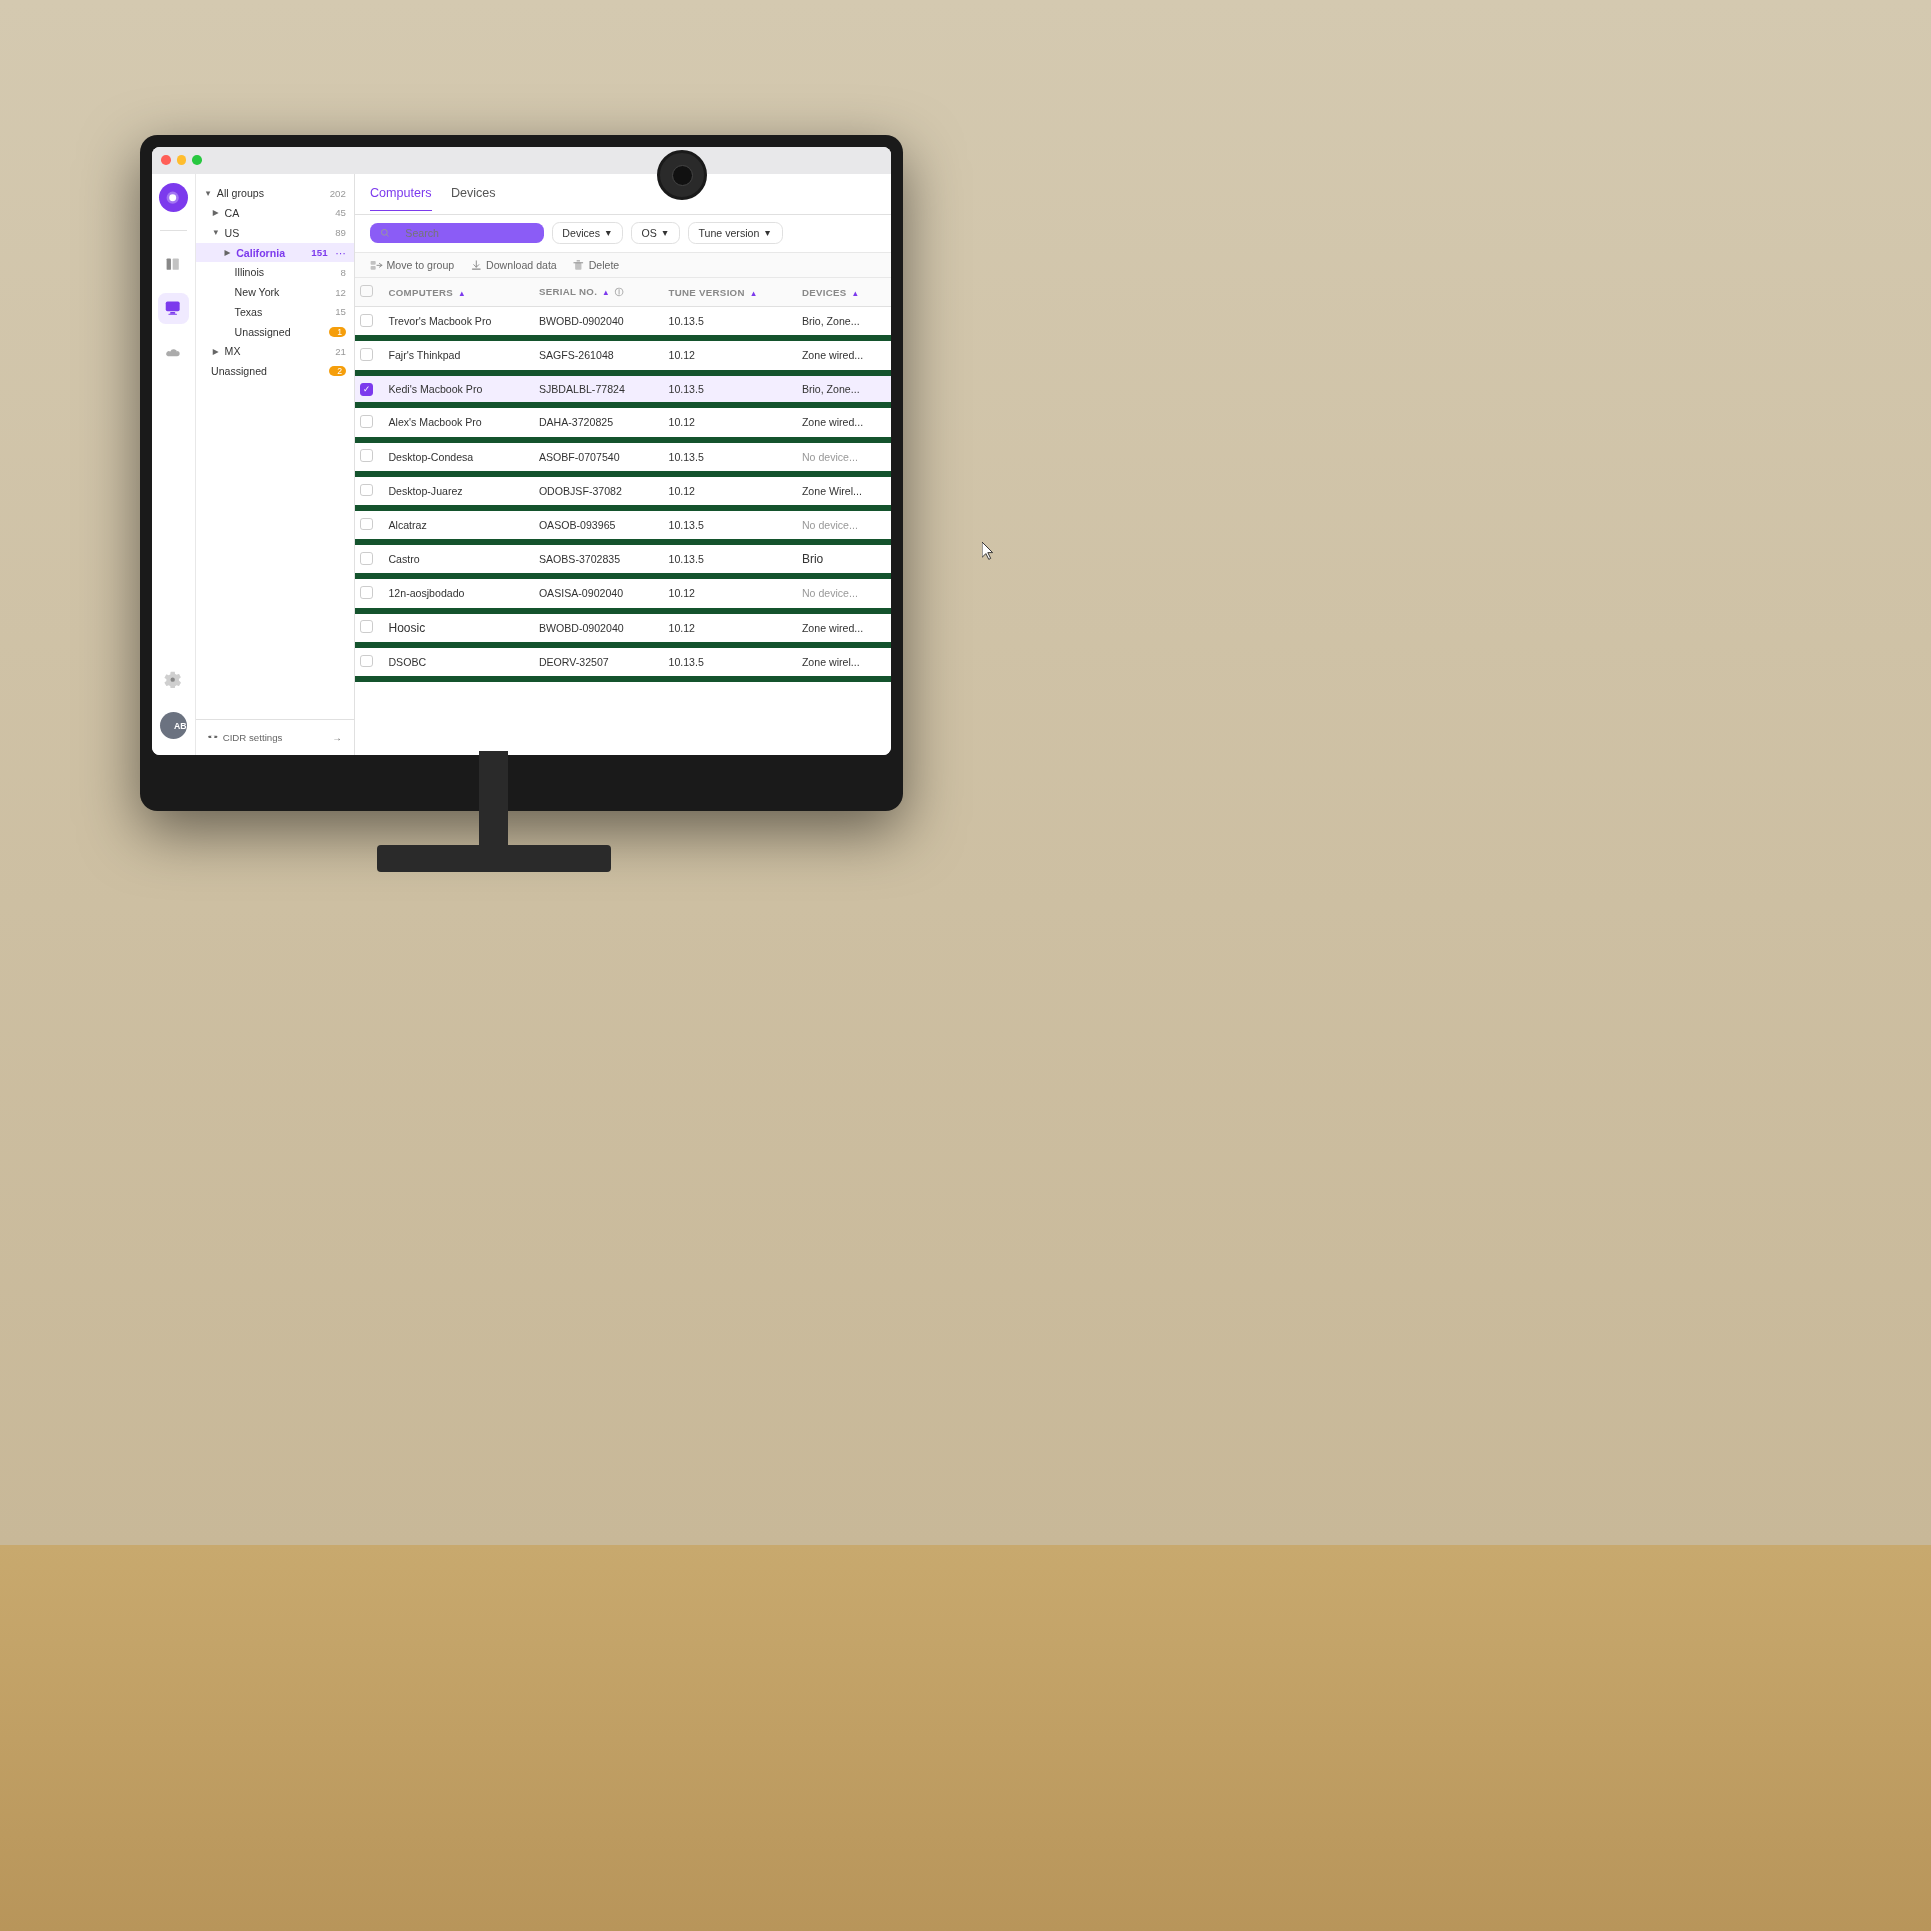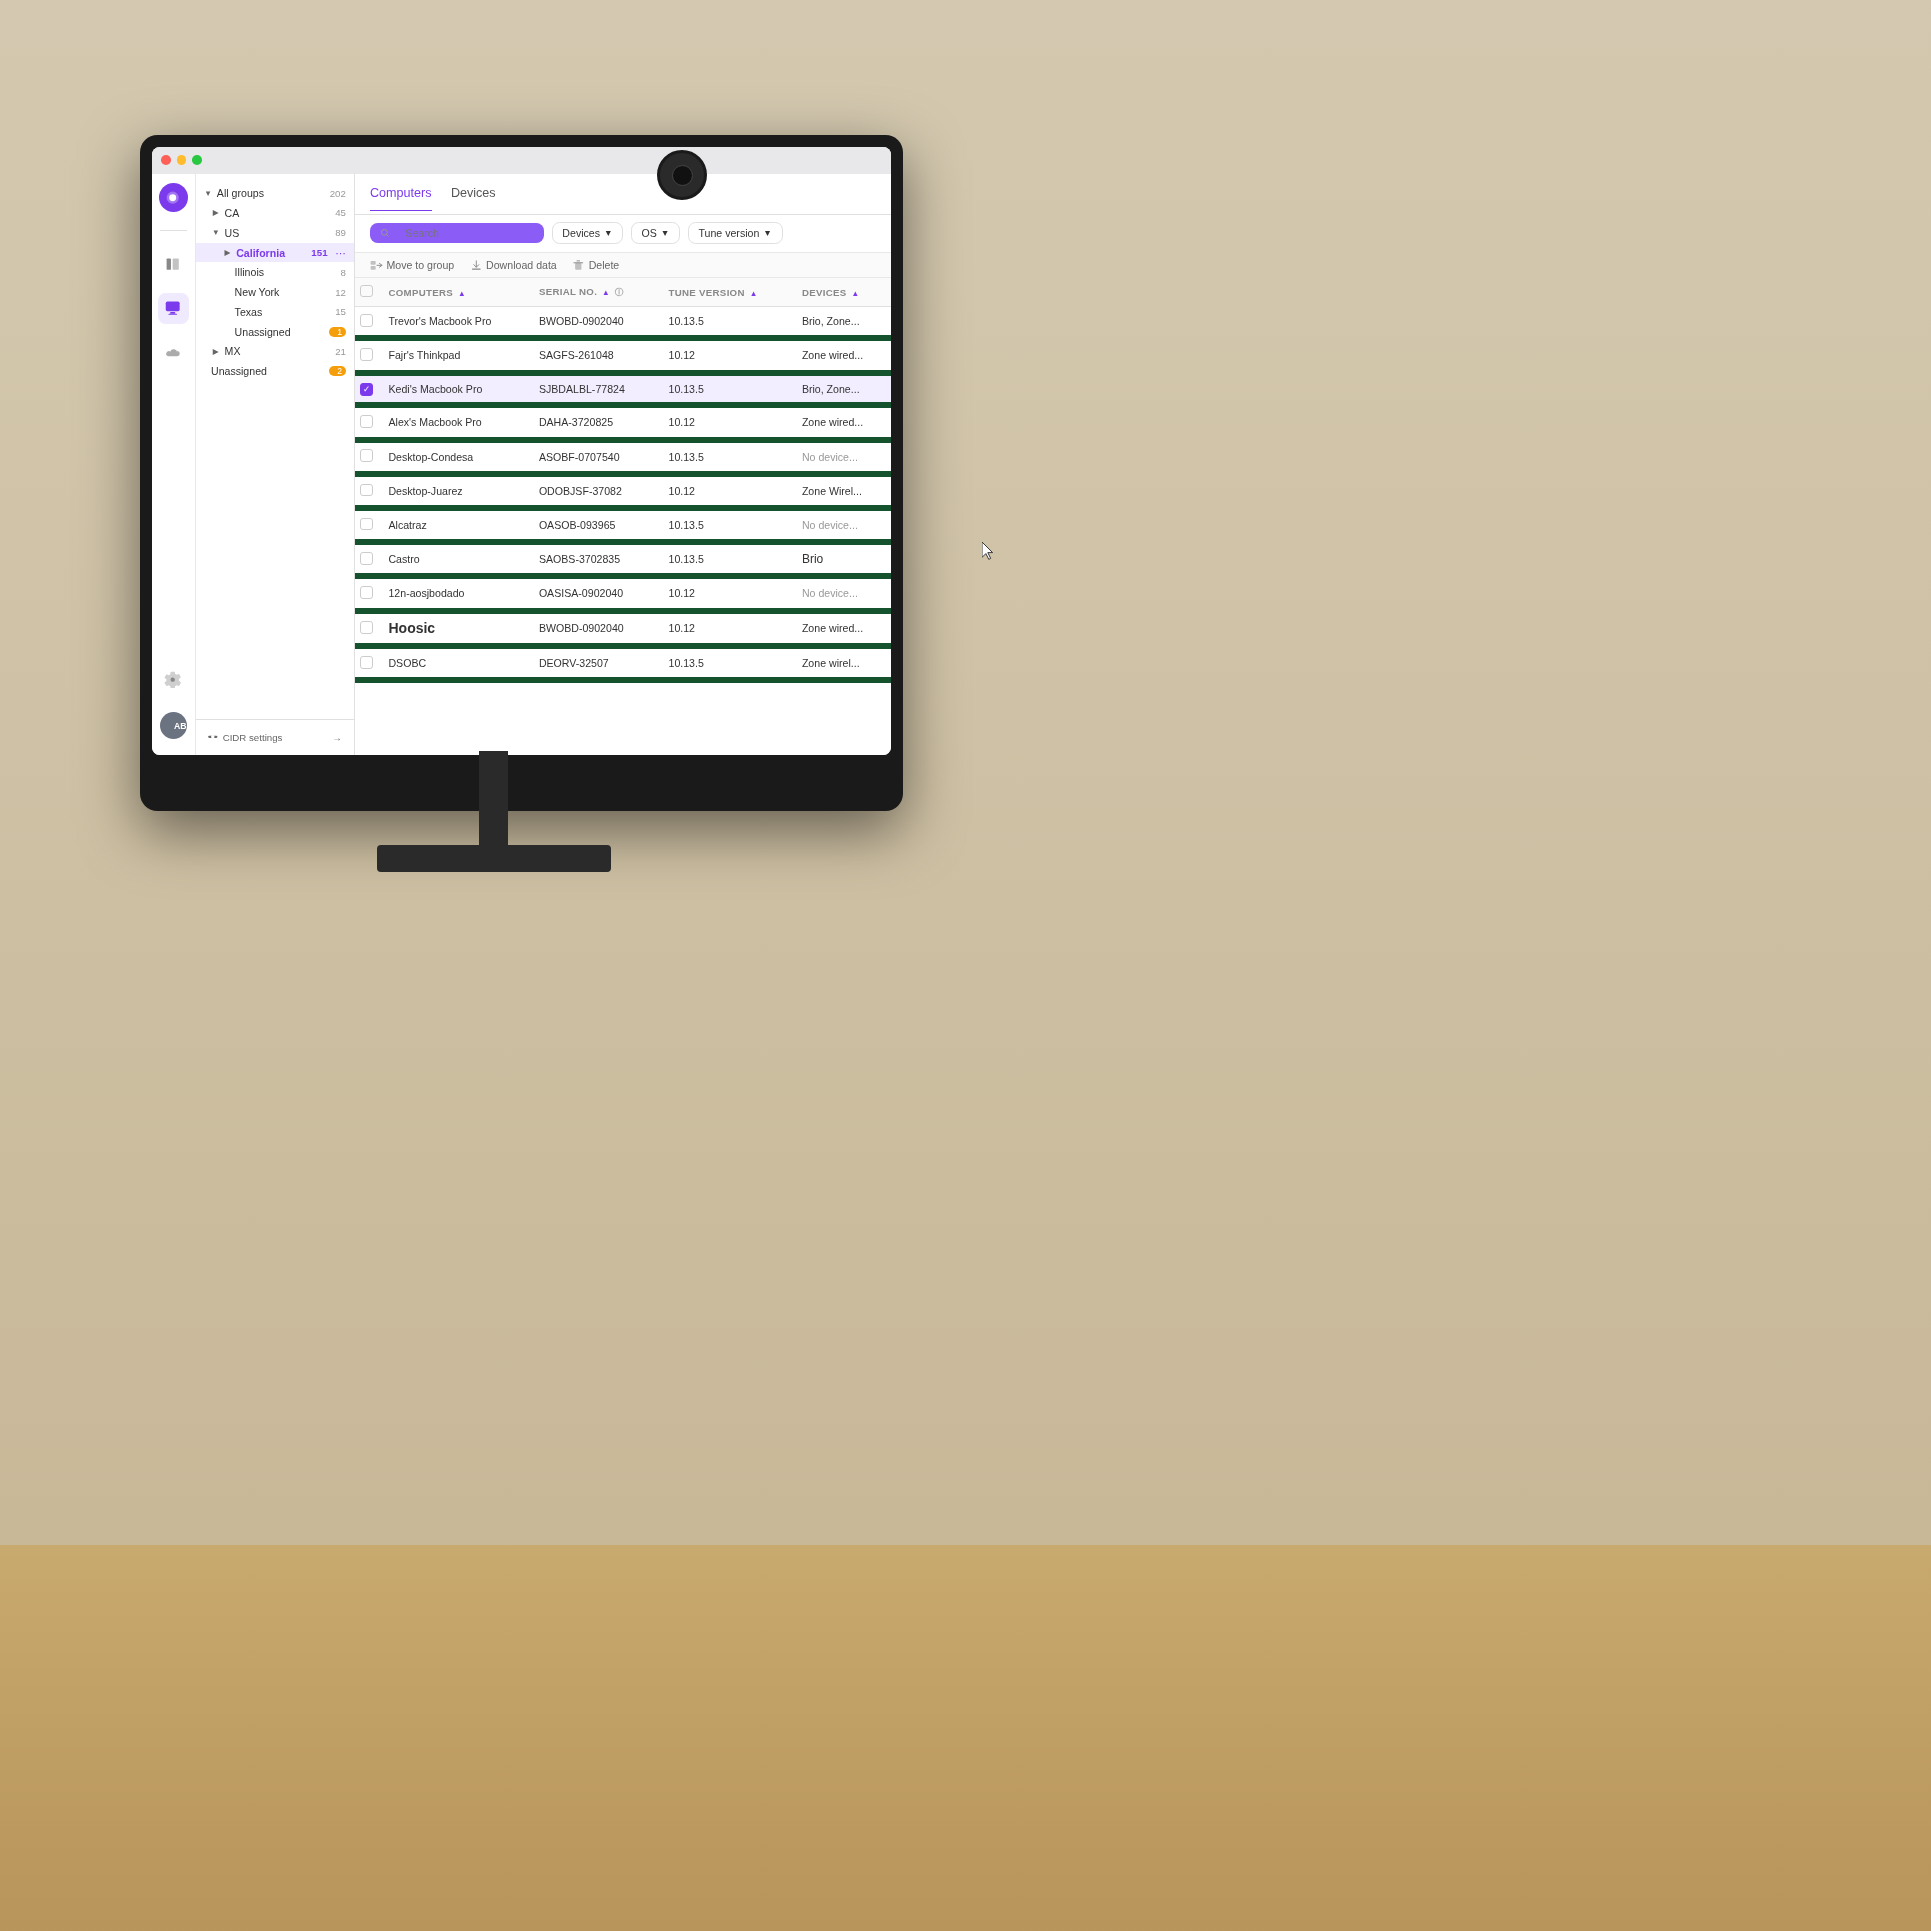--- a/index.html
+++ b/index.html
@@ -682,21 +682,21 @@
     </td>
     <td style="color:#333;font-size:10.6px;">12n-aosjbodado</td>
     <td style="color:#333;font-size:10.6px;">OASISA-0902040</td>
     <td style="color:#333;font-size:10.6px;">10.12</td>
     <td class="no-device" style="font-size:10.6px;">No device...</td>
   </tr>
                 <tr>
     <td class="checkbox-cell">
       <div class="cb "></div>
     </td>
-    <td style="color:#333;font-size:14px;font-weight:bold;">Hoosic</td>
+    <td style="color:#333;font-size:12px;">Hoosic</td>
     <td style="color:#333;font-size:10.6px;">BWOBD-0902040</td>
     <td style="color:#333;font-size:10.6px;">10.12</td>
     <td class="" style="font-size:10.6px;">Zone wired...</td>
   </tr>
                 <tr>
     <td class="checkbox-cell">
       <div class="cb "></div>
     </td>
     <td style="color:#333;font-size:10.6px;">DSOBC</td>
     <td style="color:#333;font-size:10.6px;">DEORV-32507</td>

